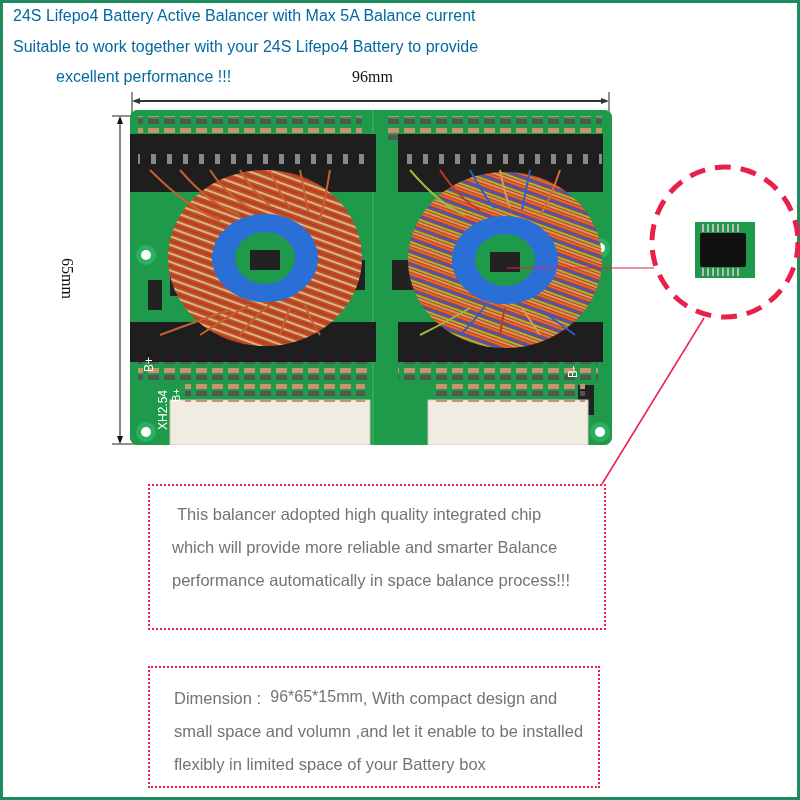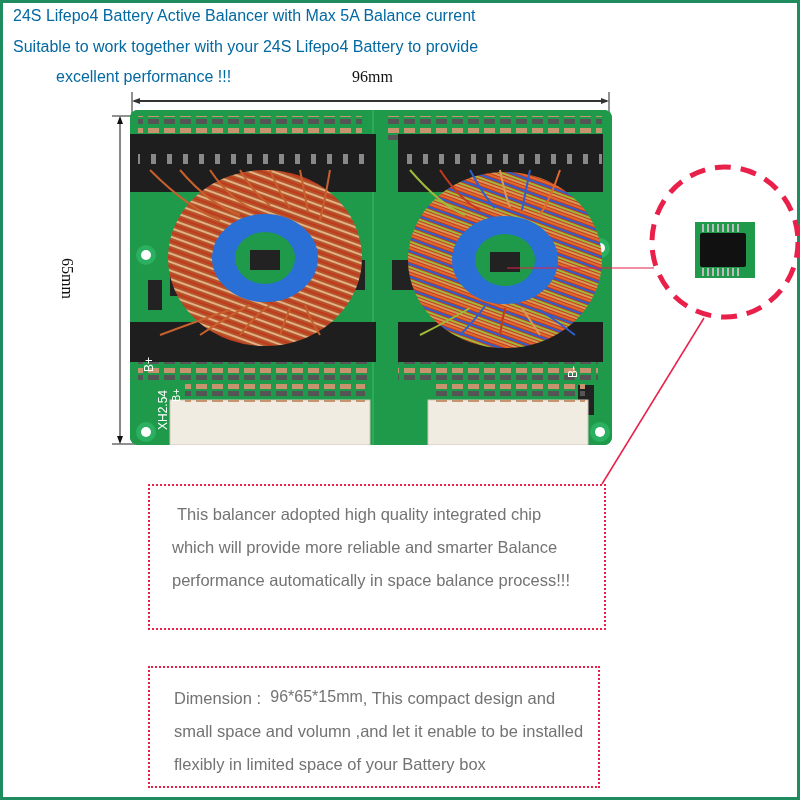--- a/index.html
+++ b/index.html
@@ -167,16 +167,16 @@
 </svg>
 <div style="position:absolute;left:695px;top:222px;width:60px;height:56px;"></div>
 
 <div class="box" style="left:148px;top:484px;width:458px;height:146px;padding:12px 0 0 22px;">
   <p style="padding-left:5px;">This balancer adopted high quality integrated chip</p>
   <p>which will provide more reliable and smarter Balance</p>
   <p>performance automatically in space balance process!!!</p>
 </div>
 
 <div class="box" style="left:148px;top:666px;width:452px;height:122px;padding:12px 0 0 24px;">
-  <p><span>Dimension :</span>&nbsp;&nbsp;<span style="font-size:16px;vertical-align:2px;">96*65*15mm</span><span>, This compact design and</span></p>
+  <p><span>Dimension :</span>&nbsp;&nbsp;<span style="font-size:16px;vertical-align:2px;">96*65*15mm</span><span>, With compact design and</span></p>
   <p>small space and volumn ,and let it enable to be installed</p>
   <p>flexibly in limited space of your Battery box</p>
 </div>
 
 </body></html>

